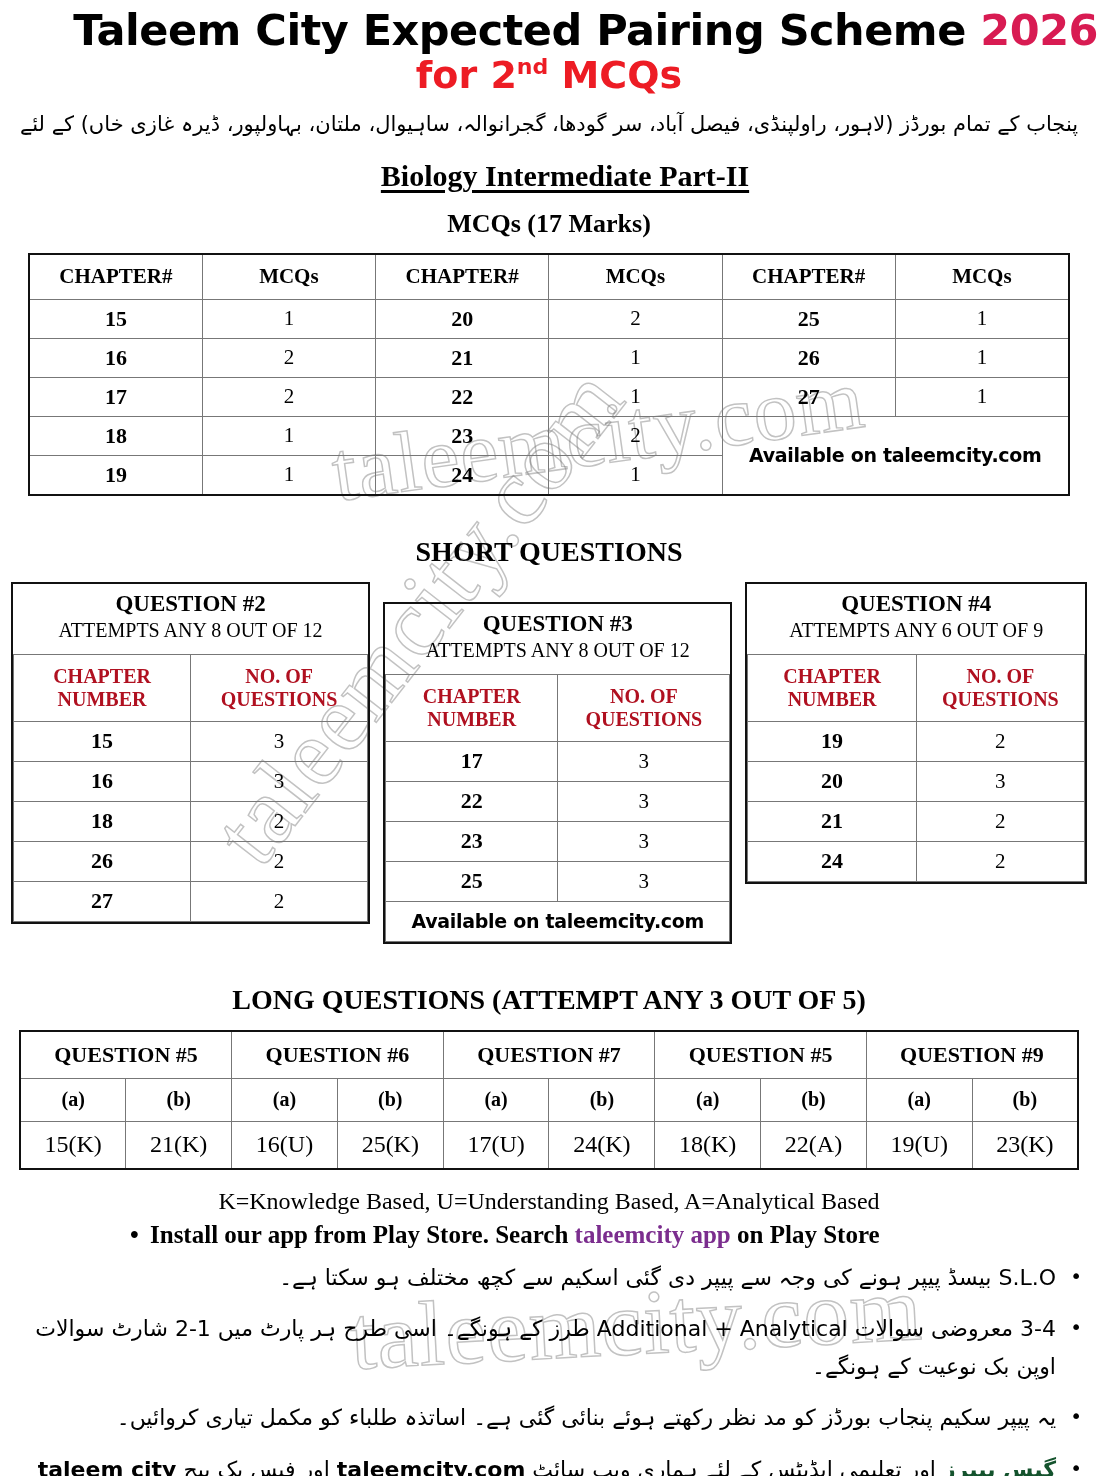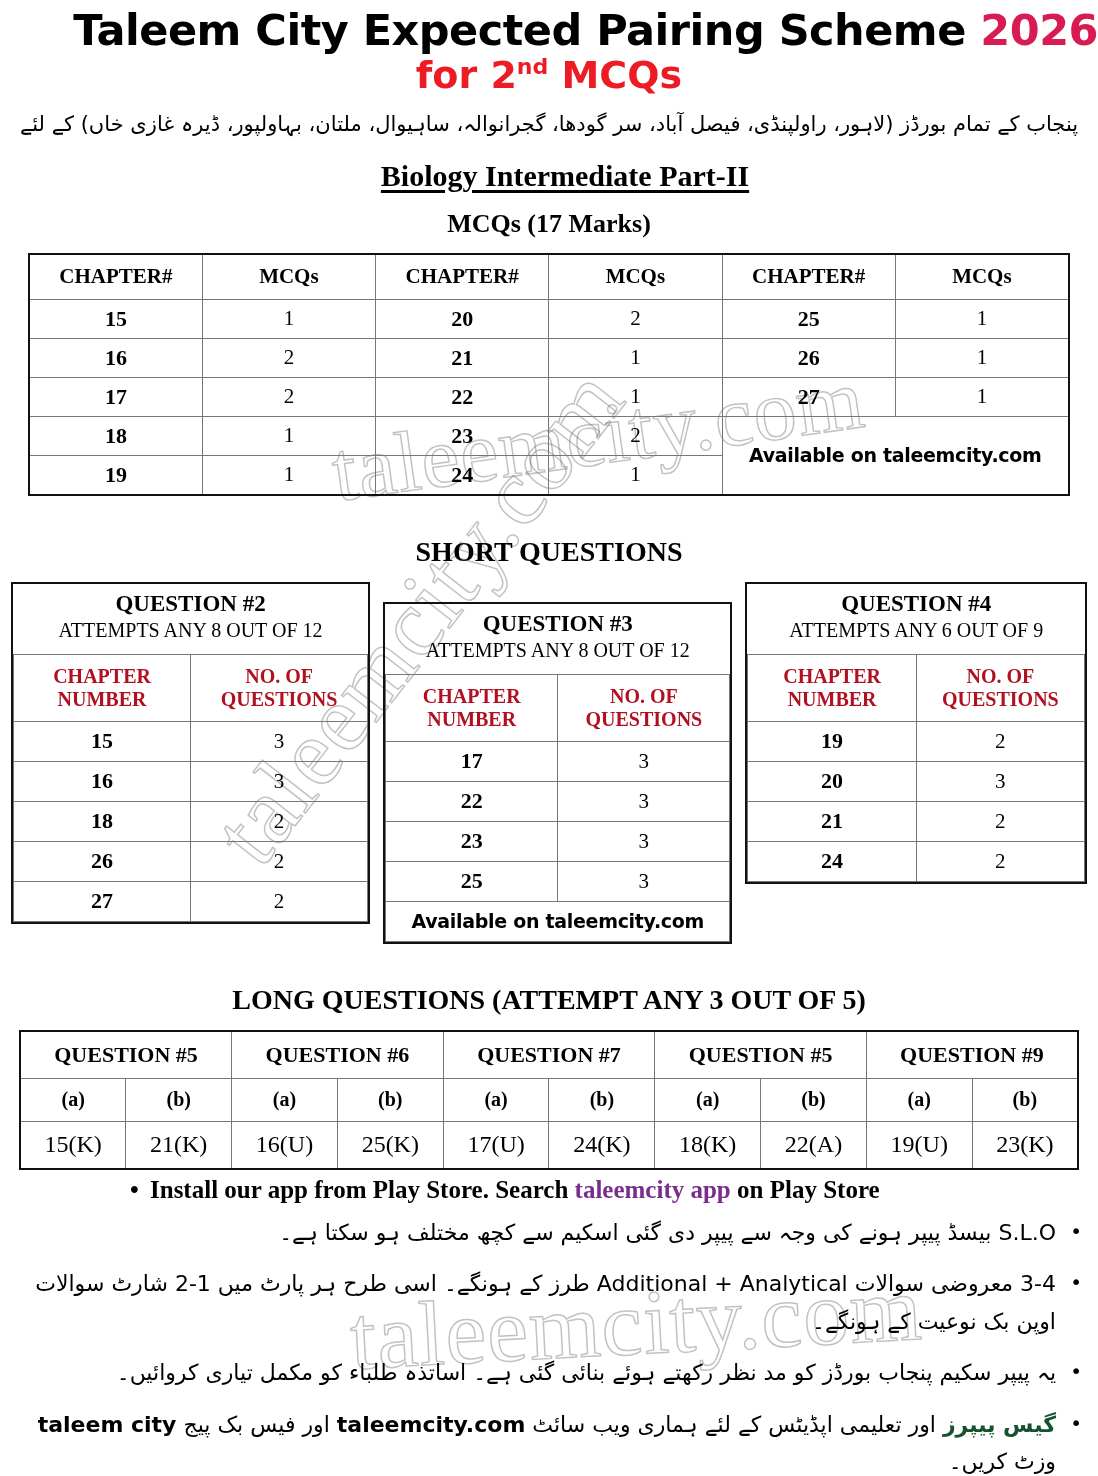--- a/index.html
+++ b/index.html
@@ -460,20 +460,21 @@
         <td class="lq-val">17(U)</td>
         <td class="lq-val">24(K)</td>
         <td class="lq-val">18(K)</td>
         <td class="lq-val">22(A)</td>
         <td class="lq-val">19(U)</td>
         <td class="lq-val">23(K)</td>
       </tr>
     </tbody>
   </table>
 
+  <div class="legend">K=Knowledge Based, U=Understanding Based, A=Analytical Based</div>
 
   <div class="bullet-en"><span>Install our app from Play Store. Search </span><span class="app-link">taleemcity app</span><span> on Play Store</span></div>
 
   <ul class="bullet-ur">
     <li>S.L.O بیسڈ پیپر ہونے کی وجہ سے پیپر دی گئی اسکیم سے کچھ مختلف ہو سکتا ہے۔</li>
     <li>3-4 معروضی سوالات Additional + Analytical طرز کے ہونگے۔ اسی طرح ہر پارٹ میں 1-2 شارٹ سوالات اوپن بک نوعیت کے ہونگے۔</li>
     <li>یہ پیپر سکیم پنجاب بورڈز کو مد نظر رکھتے ہوئے بنائی گئی ہے۔ اساتذہ طلباء کو مکمل تیاری کروائیں۔</li>
     <li><span class="red-ur">گیس پیپرز</span><span> اور تعلیمی اپڈیٹس کے لئے ہماری ویب سائٹ </span><span class="bold-lat">taleemcity.com</span><span> اور فیس بک پیج </span><span class="bold-lat">taleem city</span><span> وزٹ کریں۔</span></li>
   </ul>
 

